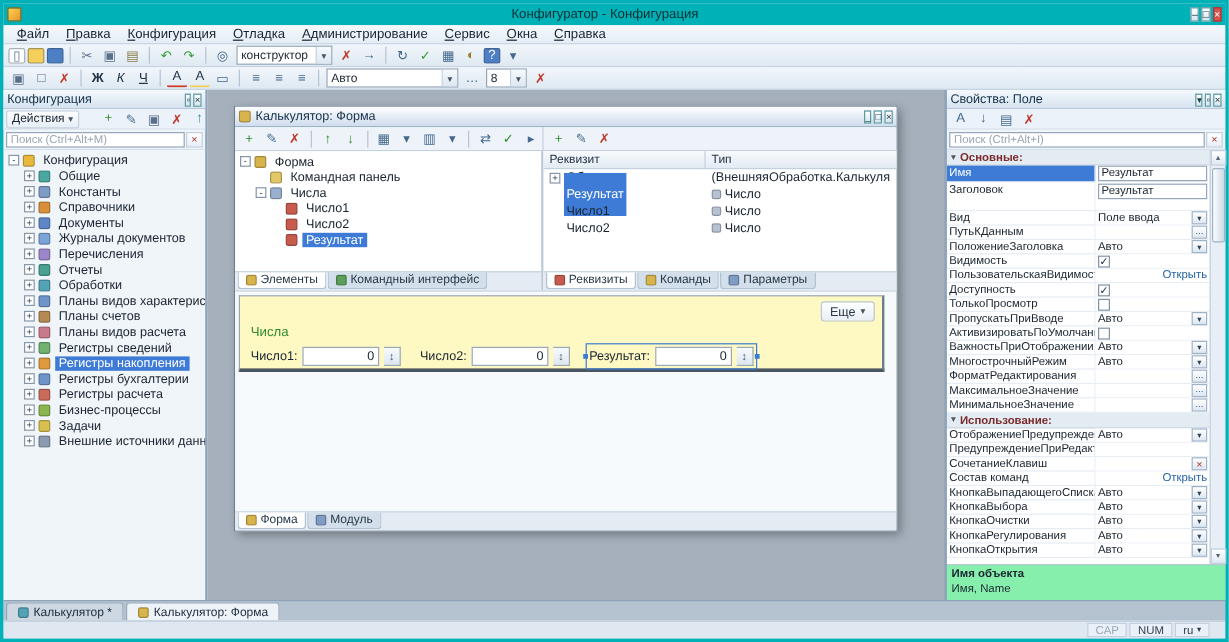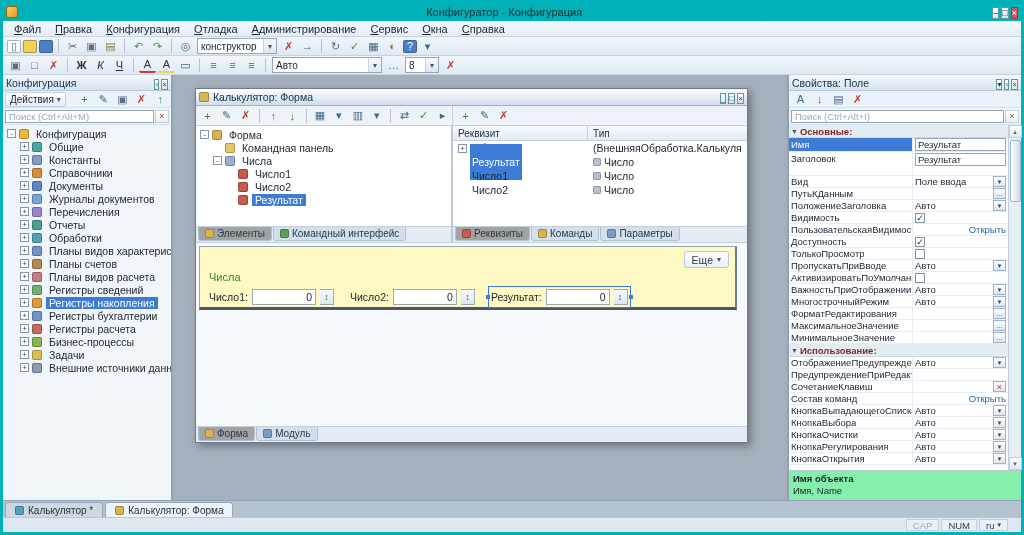--- a/index.html
+++ b/index.html
@@ -24,21 +24,21 @@
   .combo{display:inline-flex;align-items:center;height:16px;background:#fff;border:1px solid #93a6ba;font-size:10px;margin:0 2px;overflow:hidden;}
   .combo-val{flex:1;padding:0 3px;white-space:nowrap;overflow:hidden;}
   .combo-arrow{width:13px;align-self:stretch;border-left:1px solid #c5d2df;background:linear-gradient(#f6fafd,#dde7f1);display:flex;align-items:center;justify-content:center;font-size:8px;color:#456;}
   
   .main{flex:1;display:flex;min-height:0;}
   .left-panel{width:170px;background:#f0f5fa;border-right:2px solid #8fa3b8;display:flex;flex-direction:column;flex:0 0 auto;}
   .panel-header{height:16px;background:linear-gradient(#f4f9fd,#d6e3f0);border-bottom:1px solid #b9c7d6;display:flex;align-items:center;padding:0 3px;font-size:10.5px;color:#14304a;}
   .panel-header .ph-title{flex:1;white-space:nowrap;overflow:hidden;}
   .panel-header .wbtn{width:14px;height:11px;line-height:9px;font-size:8px;}
   .actions-row{height:17px;display:flex;align-items:center;padding:0 2px;border-bottom:1px solid #d7e1ec;background:#ecf2f9;}
-  .actions-btn{display:inline-flex;align-items:center;gap:3px;font-size:10px;padding:1px 4px;border:1px solid #c3d0de;border-radius:2px;background:linear-gradient(#fff,#e6eef6);margin-right:9px;}
+  .actions-btn{display:inline-flex;align-items:center;gap:3px;font-size:10px;padding:1px 4px;border:1px solid #c3d0de;border-radius:2px;background:linear-gradient(#fff,#e6eef6);margin-right:15px;}
   .search-row{height:17px;display:flex;align-items:center;padding:1px 2px;border-bottom:1px solid #d7e1ec;gap:1px;}
   .search-row input{flex:1;min-width:0;height:13px;border:1px solid #93a6ba;font-size:9.5px;padding:0 3px;font-family:inherit;color:#333;}
   .search-row input::placeholder{color:#9aa7b5;}
   .xbtn{width:14px;height:13px;border:1px solid #c3d0de;background:linear-gradient(#fff,#e6eef6);font-size:9px;line-height:11px;text-align:center;color:#b03a30;}
   .tree{flex:1;overflow:hidden;padding-top:2px;}
   .tree-row{height:13px;display:flex;align-items:center;font-size:10.5px;white-space:nowrap;}
   .expander{width:9px;height:9px;flex:0 0 auto;border:1px solid #8596a8;background:#fff;font-size:8px;line-height:7px;text-align:center;color:#345;margin-right:3px;}
   .expander.hidden{visibility:hidden;}
   .tico{width:10px;height:10px;border-radius:2px;border:1px solid rgba(0,0,0,.25);margin-right:4px;flex:0 0 auto;}
   .tico.small{width:8px;height:8px;margin-right:3px;}
@@ -51,21 +51,21 @@
   .editor-title{flex:1;font-size:10.5px;color:#14304a;display:flex;align-items:center;gap:4px;white-space:nowrap;overflow:hidden;}
   .mini-ico{width:10px;height:10px;border-radius:2px;border:1px solid rgba(0,0,0,.25);flex:0 0 auto;}
   .editor-toolbar{height:20px;display:flex;align-items:center;border-bottom:1px solid #c3d0de;background:#edf3f9;flex:0 0 auto;}
   .etb-left{width:257px;display:flex;align-items:center;padding-left:2px;flex:0 0 auto;align-self:stretch;border-right:1px solid #c3d0de;}
   .etb-right{flex:1;display:flex;align-items:center;padding-left:3px;}
   .panes{height:116px;display:flex;flex:0 0 auto;min-height:0;}
   .pane-left{width:257px;flex:0 0 auto;border-right:2px solid #b9c7d6;display:flex;flex-direction:column;background:#fff;}
   .etree{flex:1;overflow:hidden;padding-top:2px;}
   .pane-tabs{height:16px;display:flex;align-items:flex-start;background:#e4ebf3;border-top:1px solid #c3d0de;padding-left:2px;gap:1px;flex:0 0 auto;}
   .ptab{height:14px;display:inline-flex;align-items:center;gap:3px;padding:0 6px;font-size:10px;background:#d3dfea;border:1px solid #b3c2d2;border-top:none;border-radius:0 0 3px 3px;color:#2a3a4a;white-space:nowrap;}
-  .ptab.active{background:#a3a3a3;}
+  .ptab.active{background:#ffffff;}
   .tabico{width:9px;height:9px;border-radius:2px;border:1px solid rgba(0,0,0,.25);flex:0 0 auto;}
   .pane-right{flex:1;display:flex;flex-direction:column;background:#fff;min-width:0;}
   .attr-header{height:15px;display:flex;background:linear-gradient(#f7fafc,#e3ebf3);border-bottom:1px solid #c3d0de;font-size:10px;color:#234;flex:0 0 auto;}
   .attr-header .c1{width:135px;padding-left:5px;border-right:1px solid #c3d0de;display:flex;align-items:center;}
   .attr-header .c2{flex:1;padding-left:5px;display:flex;align-items:center;}
   .attr-body{flex:1;overflow:hidden;}
   .attr-row{height:14px;display:flex;align-items:center;font-size:10.5px;}
   .attr-row .c1{width:135px;display:flex;align-items:center;padding-left:5px;overflow:hidden;}
   .attr-row .c2{flex:1;display:flex;align-items:center;padding-left:5px;overflow:hidden;white-space:nowrap;}
   .aname{padding:12px 2px;white-space:nowrap;}

